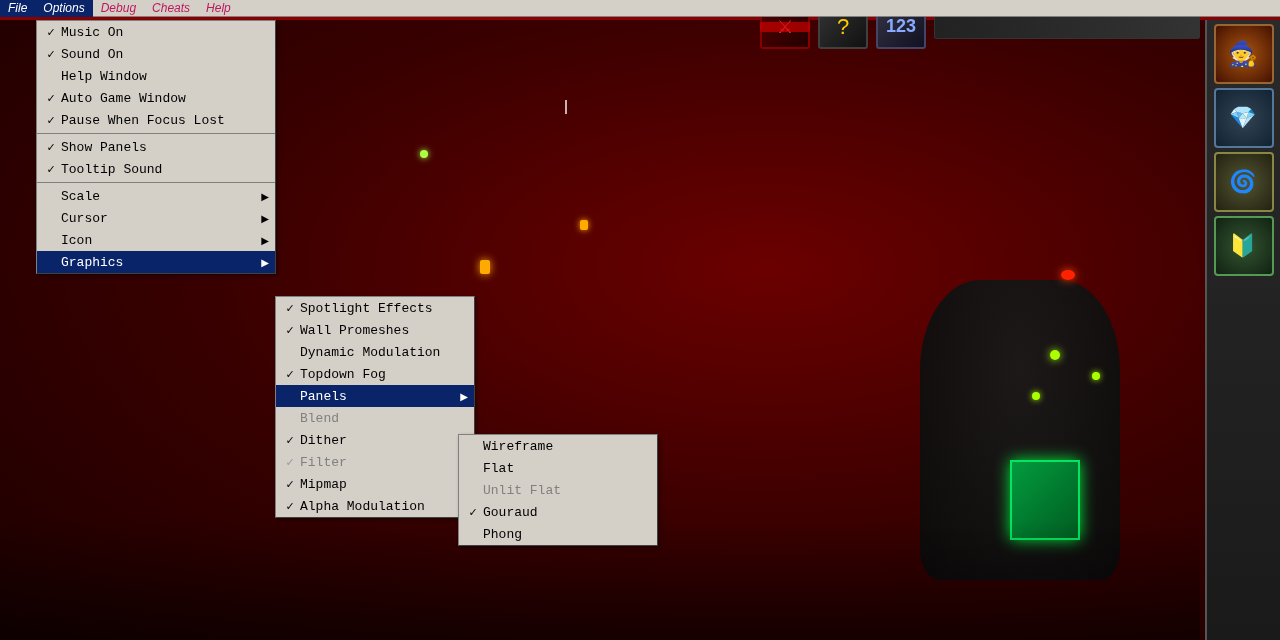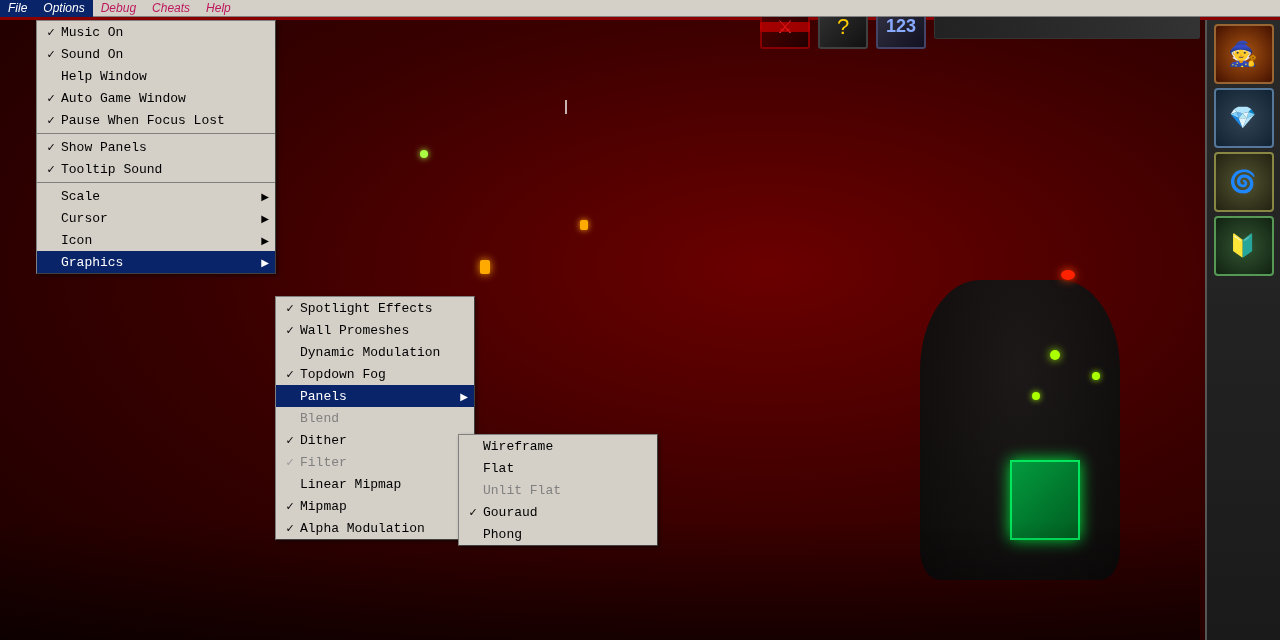--- a/index.html
+++ b/index.html
@@ -349,24 +349,20 @@
   <div class="dropdown-item">
     <span class="check-col checkmark">✓</span>
     <span class="item-label">Dither</span>
   </div>
 
   <div class="dropdown-item disabled">
     <span class="check-col checkmark" style="color:#999;">✓</span>
     <span class="item-label">Filter</span>
   </div>
 
-  <div class="dropdown-item">
-    <span class="check-col"></span>
-    <span class="item-label">Linear Mipmap</span>
-  </div>
 
   <div class="dropdown-item">
     <span class="check-col checkmark">✓</span>
     <span class="item-label">Mipmap</span>
   </div>
 
 
   <div class="dropdown-item">
     <span class="check-col checkmark">✓</span>
     <span class="item-label">Alpha Modulation</span>

